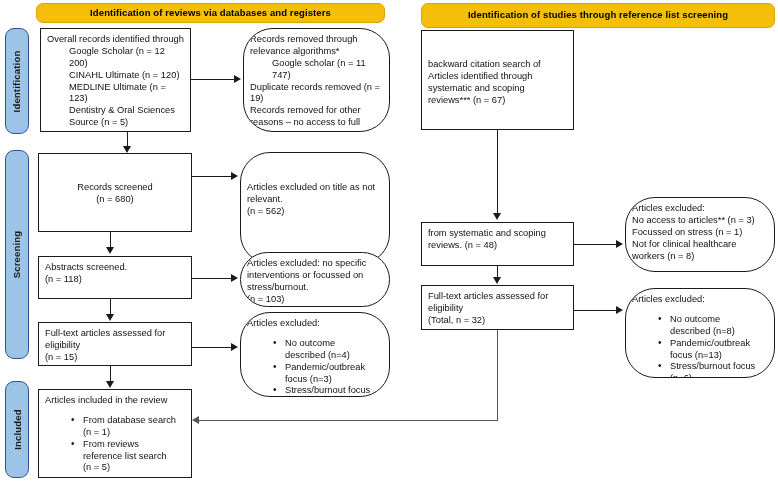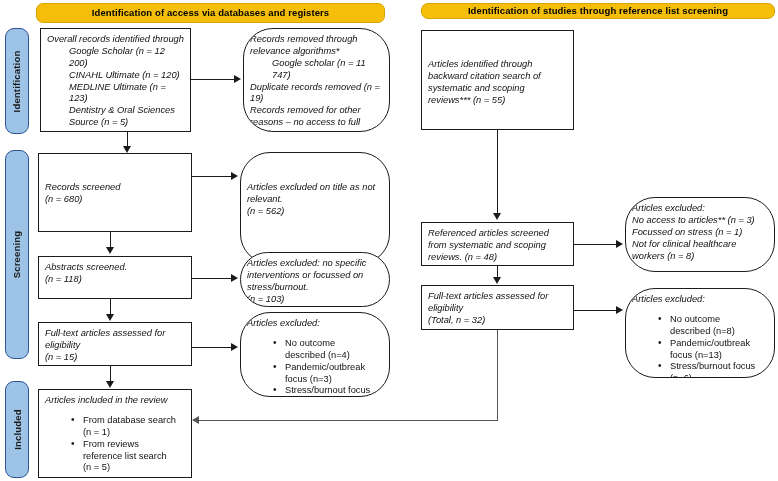--- a/index.html
+++ b/index.html
@@ -59,21 +59,21 @@
   .box {
     background: #ffffff;
     border: 1.4px solid #1a1a1a;
     padding: 5px 6px 4px 6px;
     font-size: 9.3px;
     line-height: 1.28;
     color: #111111;
     overflow: hidden;
   }
   .box.thin { border-width: 1px; border-radius: 30px; }
-  .box p { margin: 0; font-style: italic; }
+  .box p { margin: 0; }
   .indent1 { padding-left: 22px; }
 
   
   ul.bullets {
     margin: 8px;
     padding-left: 30px;
     list-style: none;
   }
   ul.bullets > li {
     position: relative;
@@ -112,24 +112,24 @@
     border-bottom: 4.5px solid transparent;
     border-right: 7px solid #1a1a1a;
   }
 </style>
 </head>
 <body>
 
 <div id="diagram">
 
   <div class="abs header-bar" style="left:36px; top:3px; width:349px; height:20px;">
-    <span>Identification of access via databases and registers</span>
-  </div>
-
-  <div class="abs header-bar" style="left:421px; top:3px; width:354px; height:16px;">
+    <span>Identification of reviews via databases and registers</span>
+  </div>
+
+  <div class="abs header-bar" style="left:421px; top:3px; width:354px; height:25px;">
     <span>Identification of studies through reference list screening</span>
   </div>
 
   <div class="abs rail" style="left:5px; top:28px; width:24px; height:106px;">
     <span class="rail-text">Identification</span>
   </div>
 
   <div class="abs rail" style="left:5px; top:150px; width:24px; height:209px;">
     <span class="rail-text">Screening</span>
   </div>
@@ -159,21 +159,21 @@
 
   </div>
 
   <div class="abs ln-h" style="left:191px; top:79px; width:44px;"></div>
   <div class="abs arrow-r" style="left:234px; top:75px;"></div>
 
   <div class="abs ln-v" style="left:127px; top:132px; height:16px;"></div>
   <div class="abs arrow-d" style="left:123px; top:146px;"></div>
 
   <div class="abs box" style="left:38px; top:153px; width:154px; height:79px;">
-    <div style="padding-top:23px;">
+    <div style="padding-top:23px;text-align:center;">
       <p>Records screened</p>
       <p>(n = 680)</p>
     </div>
   </div>
 
   <div class="abs box thin" style="left:240px; top:152px; width:150px; height:112px;">
     <div style="padding-top:24px;">
       <p>Articles excluded on title as not</p>
       <p>relevant.</p>
       <p>(n = 562)</p>
@@ -229,32 +229,31 @@
     <p>Articles included in the review</p>
     <ul class="bullets">
       <li>From database search (n = 1)</li>
       <li>From reviews reference list search (n = 5)</li>
     </ul>
     <p style="margin-top:13px;">Total (n = 11)</p>
   </div>
 
   <div class="abs box" style="left:421px; top:30px; width:153px; height:100px;">
     <div style="padding-top:23px;">
+      <p>backward citation search of</p>
       <p>Articles identified through</p>
-      <p>backward citation search of</p>
       <p>systematic and scoping</p>
-      <p>reviews*** (n = 55)</p>
+      <p>reviews*** (n = 67)</p>
     </div>
   </div>
 
   <div class="abs ln-v" style="left:497px; top:130px; height:84px;"></div>
   <div class="abs arrow-d" style="left:493px; top:213px;"></div>
 
   <div class="abs box" style="left:421px; top:222px; width:153px; height:44px;">
-    <p>Referenced articles screened</p>
     <p>from systematic and scoping</p>
     <p>reviews.  (n = 48)</p>
   </div>
 
   <div class="abs box thin" style="left:625px; top:197px; width:150px; height:75px;">
     <p>Articles excluded:</p>
     <p>No access to articles** (n = 3)</p>
     <p>Focussed on stress (n = 1)</p>
     <p>Not for clinical healthcare</p>
     <p>workers (n = 8)</p>

